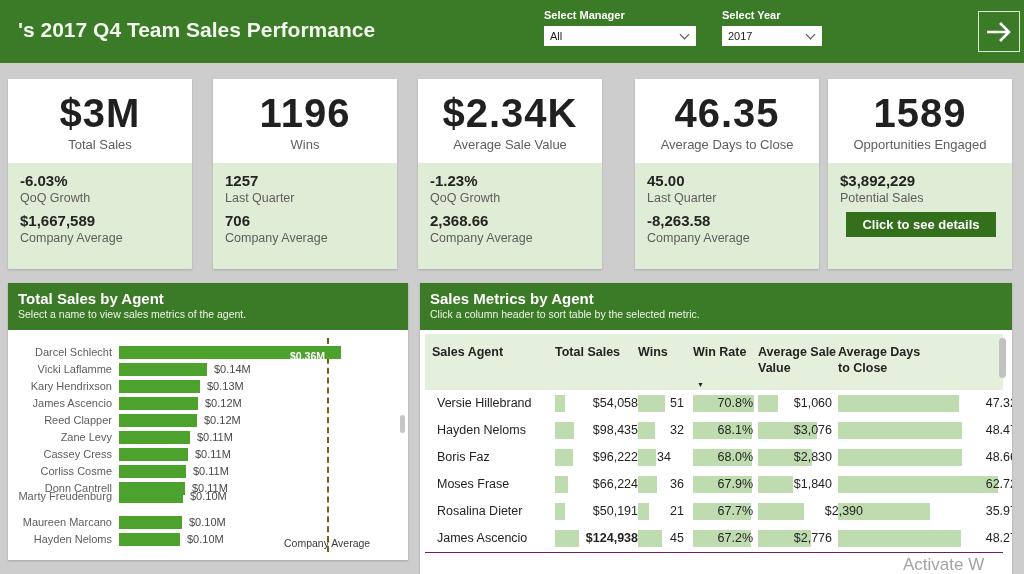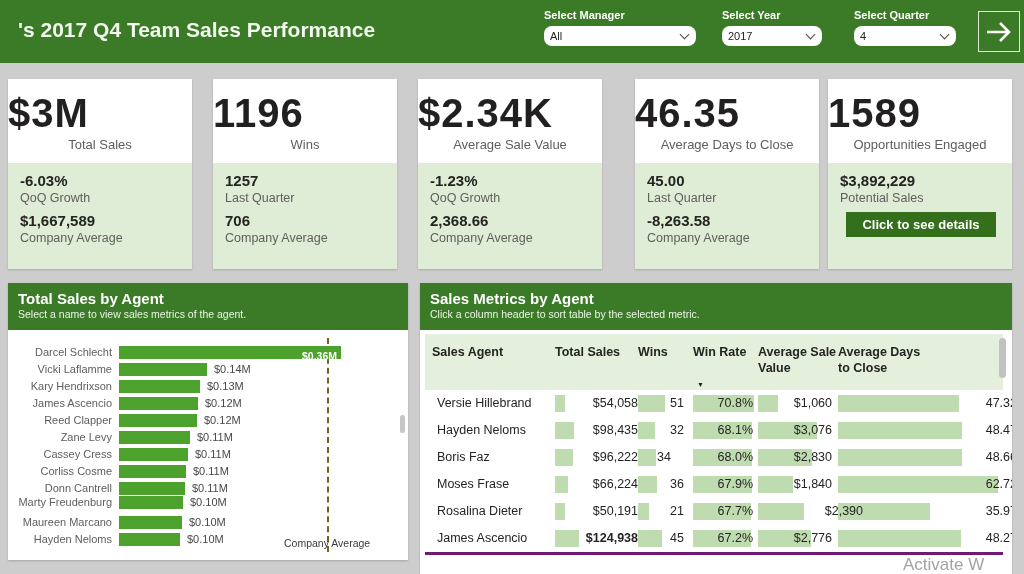--- a/index.html
+++ b/index.html
@@ -6,56 +6,56 @@
   body{
     width:1024px;height:574px;position:relative;overflow:hidden;
     background:#cdcdcd;font-family:"Liberation Sans",sans-serif;
     -webkit-font-smoothing:antialiased;
   }
   
   .hdr{position:absolute;left:0;top:0;width:1024px;height:63px;background:var(--theme-green,#3b7a26);}
   .hdr-title{position:absolute;left:18px;top:18px;font-size:21px;font-weight:bold;color:#f2f8ee;white-space:nowrap;}
   .filter{position:absolute;top:9px;}
   .f-label{font-size:11px;font-weight:bold;color:#ffffff;margin-bottom:5px;white-space:nowrap;}
-  .f-select{height:20px;background:#ffffff;font-size:11px;color:#252423;line-height:20px;padding:0 18px 0 6px;position:relative;box-sizing:border-box;border-radius:8px;}
+  .f-select{height:20px;background:#ffffff;font-size:11px;color:#252423;line-height:20px;padding:0 18px 0 6px;position:relative;box-sizing:border-box;}
   .f-manager{left:544px;} .f-manager .f-select{width:152px;}
   .f-year{left:722px;} .f-year .f-select{width:100px;}
   .f-quarter{left:854px;} .f-quarter .f-select{width:102px;}
   .chev{position:absolute;right:8px;top:5px;width:6px;height:6px;border-right:1.5px solid #4a4a4a;border-bottom:1.5px solid #4a4a4a;transform:rotate(45deg);}
   .nav-btn{position:absolute;left:978px;top:11px;width:42px;height:41px;border:1.6px solid #dcead4;display:flex;align-items:center;justify-content:center;cursor:pointer;box-sizing:border-box;}
   
   .card{position:absolute;top:79px;width:184px;height:190px;background:#ffffff;box-shadow:0 1px 2px rgba(0,0,0,.18);}
-  .card-num{font-size:40px;font-weight:600;color:#211f1f;margin-top:12px;letter-spacing:1px;white-space:nowrap;}
+  .card-num{font-size:40px;font-weight:600;color:#211f1f;text-align:center;margin-top:12px;letter-spacing:1px;white-space:nowrap;}
   .card-cap{font-size:13px;color:#605e5c;text-align:center;margin-top:1px;white-space:nowrap;}
   .card-bottom{position:absolute;top:84px;left:0;right:0;bottom:0;background:var(--light-green,#dfecd6);padding:9px 12px;box-sizing:border-box;}
   .d-val{font-size:15px;font-weight:bold;color:#252423;line-height:18px;white-space:nowrap;}
   .d-lab{font-size:12.5px;color:#605e5c;line-height:16px;margin-bottom:6px;white-space:nowrap;}
   .see-btn{margin:5px 0 0 6px;width:150px;height:25px;background:var(--button-green,#346f1b);color:#fff;font-size:13px;font-weight:bold;text-align:center;line-height:25px;cursor:pointer;}
   
   .panel{position:absolute;top:283px;background:#ffffff;box-shadow:0 1px 2px rgba(0,0,0,.2);overflow:hidden;}
   .panel-left{left:8px;width:400px;height:277px;}
   .panel-right{left:420px;width:592px;height:348px;}
   .panel-hd{height:47px;background:var(--theme-green,#3b7a26);padding:6px 10px;box-sizing:border-box;}
   .panel-title{font-size:15px;font-weight:bold;color:#ffffff;line-height:19px;white-space:nowrap;}
   .panel-sub{font-size:10.5px;color:#edf4e8;white-space:nowrap;}
   
   .chart-body{position:absolute;top:47px;left:0;right:0;bottom:0;overflow:hidden;}
   .crow{position:absolute;left:0;height:13px;width:100%;}
   .clab{position:absolute;left:0;top:0;width:104px;text-align:right;font-size:11px;color:#605e5c;line-height:13px;white-space:nowrap;cursor:pointer;}
   .cbar{position:absolute;left:111px;top:0;height:13px;background:var(--bar-green,#4da22e);text-align:right;cursor:pointer;}
-  .cbar span{font-size:10.5px;font-weight:bold;color:#ffffff;line-height:13px;padding-right:4px;}
+  .cbar span{font-size:10.5px;font-weight:bold;color:#ffffff;line-height:13px;padding-right:16px;}
   .cval{position:absolute;top:0;font-size:11px;color:#494846;line-height:13px;white-space:nowrap;}
   .refline{position:absolute;left:319px;top:8px;height:214px;border-left:2px dashed var(--ref-line,#6f6419);}
   .reflab{position:absolute;left:276px;top:207px;font-size:10.5px;color:#3b3a39;z-index:3;white-space:nowrap;}
   .vthumb-l{position:absolute;right:3px;top:85px;width:5px;height:18px;background:#c6c6c6;border-radius:3px;}
   
   .tbl-hd{position:absolute;left:5px;top:51px;width:578px;height:56px;background:var(--table-header-bg,#e5f0dc);}
   .th-cell{position:absolute;top:10px;font-size:12.5px;font-weight:bold;color:#252423;line-height:16px;cursor:pointer;}
   .sort-arrow{position:absolute;left:4px;top:33px;font-size:7px;color:#252423;}
-  .trow{position:absolute;left:5px;width:578px;height:27px;border-bottom:3px solid #701a75;cursor:pointer;background:#fff;}
+  .trow{position:absolute;left:5px;width:578px;height:27px;border-bottom:1px solid #701a75;cursor:pointer;background:#fff;}
   .t-agent{position:absolute;left:12px;top:0;font-size:12.5px;color:#252423;line-height:27px;white-space:nowrap;}
   .t-bar{position:absolute;top:5px;height:17px;background:var(--table-bar-green,#bedcb0);}
   .t-val{position:absolute;top:0;font-size:12.5px;color:#252423;line-height:27px;text-align:right;z-index:2;white-space:nowrap;}
   .vthumb-r{position:absolute;right:6px;top:55px;width:7px;height:40px;background:#c2c2c2;border-radius:4px;}
   .hthumb-r{position:absolute;left:5px;bottom:5px;width:462px;height:5px;background:#b4b4b4;border-radius:3px;}
   
   .wm{position:absolute;left:903px;top:555px;width:121px;font-size:17px;color:#a3a3a3;white-space:nowrap;overflow:hidden;}
 </style>
 </head>
 <body>
@@ -72,27 +72,20 @@
   </div>
 
   <div class="filter f-year">
     <div class="f-label">Select Year</div>
     <div class="f-select">
       <span>2017</span>
       <span class="chev"></span>
     </div>
   </div>
 
-  <div class="filter f-quarter">
-    <div class="f-label">Select Quarter</div>
-    <div class="f-select">
-      <span>4</span>
-      <span class="chev"></span>
-    </div>
-  </div>
 
   <div class="nav-btn">
     <svg width="28" height="24" viewBox="0 0 28 24">
       <path d="M2 12 H24 M15 3 L24 12 L15 21" stroke="#ffffff" stroke-width="2.6" fill="none"></path>
     </svg>
   </div>
 </div>
 
 <div id="kpi-row">
     <div class="card" style="left: 8px;">
@@ -192,21 +185,21 @@
       <div class="crow" style="top: 135px;">
         <div class="clab">Corliss Cosme</div>
         <div class="cbar" style="width: 67px;"></div>
         <div class="cval" style="left: 185px;">$0.11M</div>
       </div>
       <div class="crow" style="top: 152px;">
         <div class="clab">Donn Cantrell</div>
         <div class="cbar" style="width: 66px;"></div>
         <div class="cval" style="left: 184px;">$0.11M</div>
       </div>
-      <div class="crow" style="top: 166px;">
+      <div class="crow" style="top: 160px;">
         <div class="clab">Marty Freudenburg</div>
         <div class="cbar" style="width: 64px;"></div>
         <div class="cval" style="left: 182px;">$0.10M</div>
       </div>
       <div class="crow" style="top: 186px;">
         <div class="clab">Maureen Marcano</div>
         <div class="cbar" style="width: 63px;"></div>
         <div class="cval" style="left: 181px;">$0.10M</div>
       </div>
       <div class="crow" style="top: 203px;">

